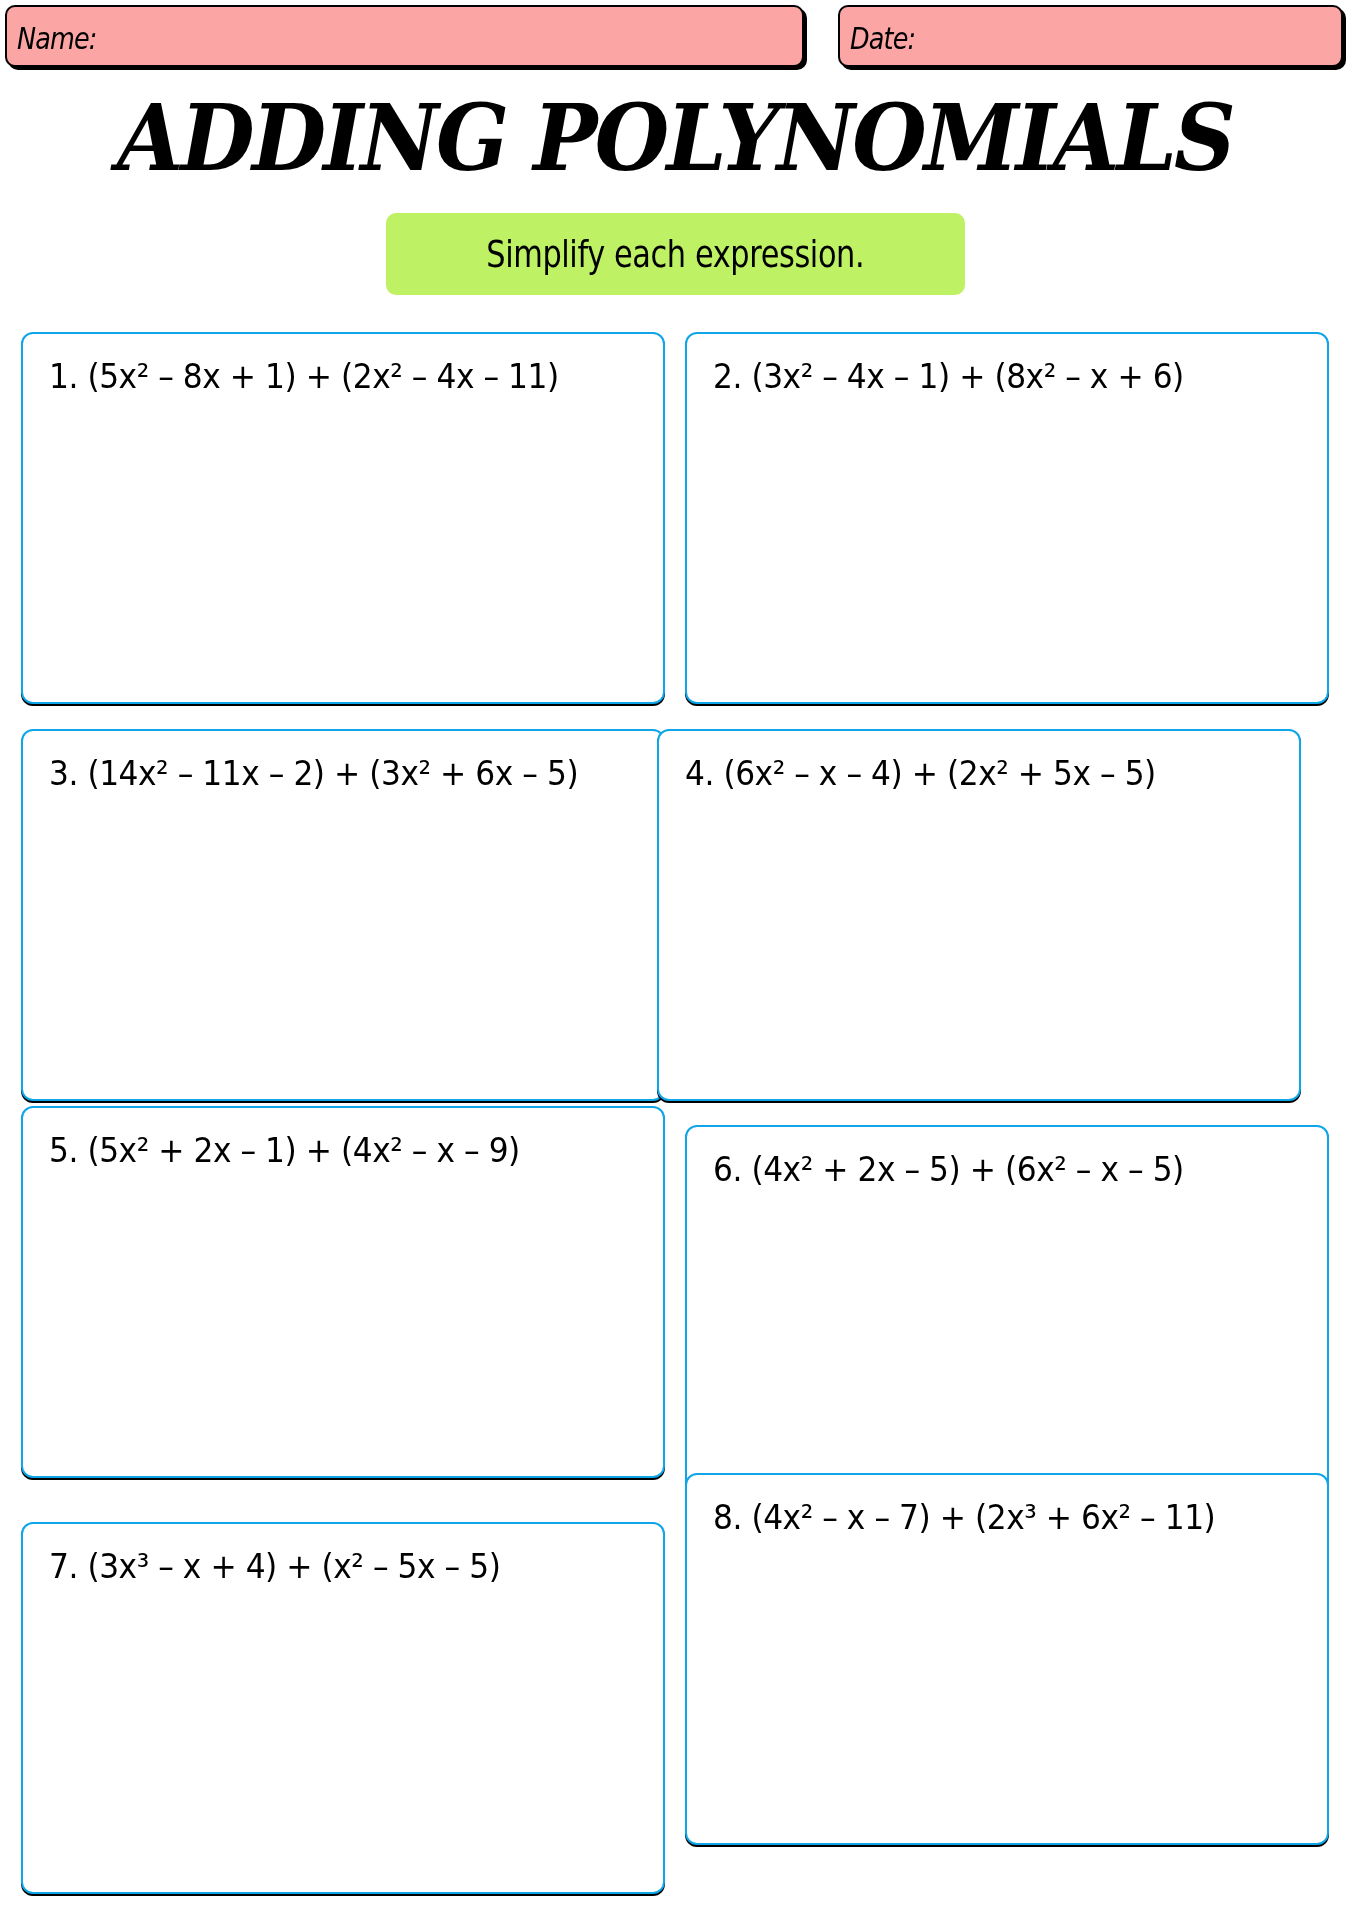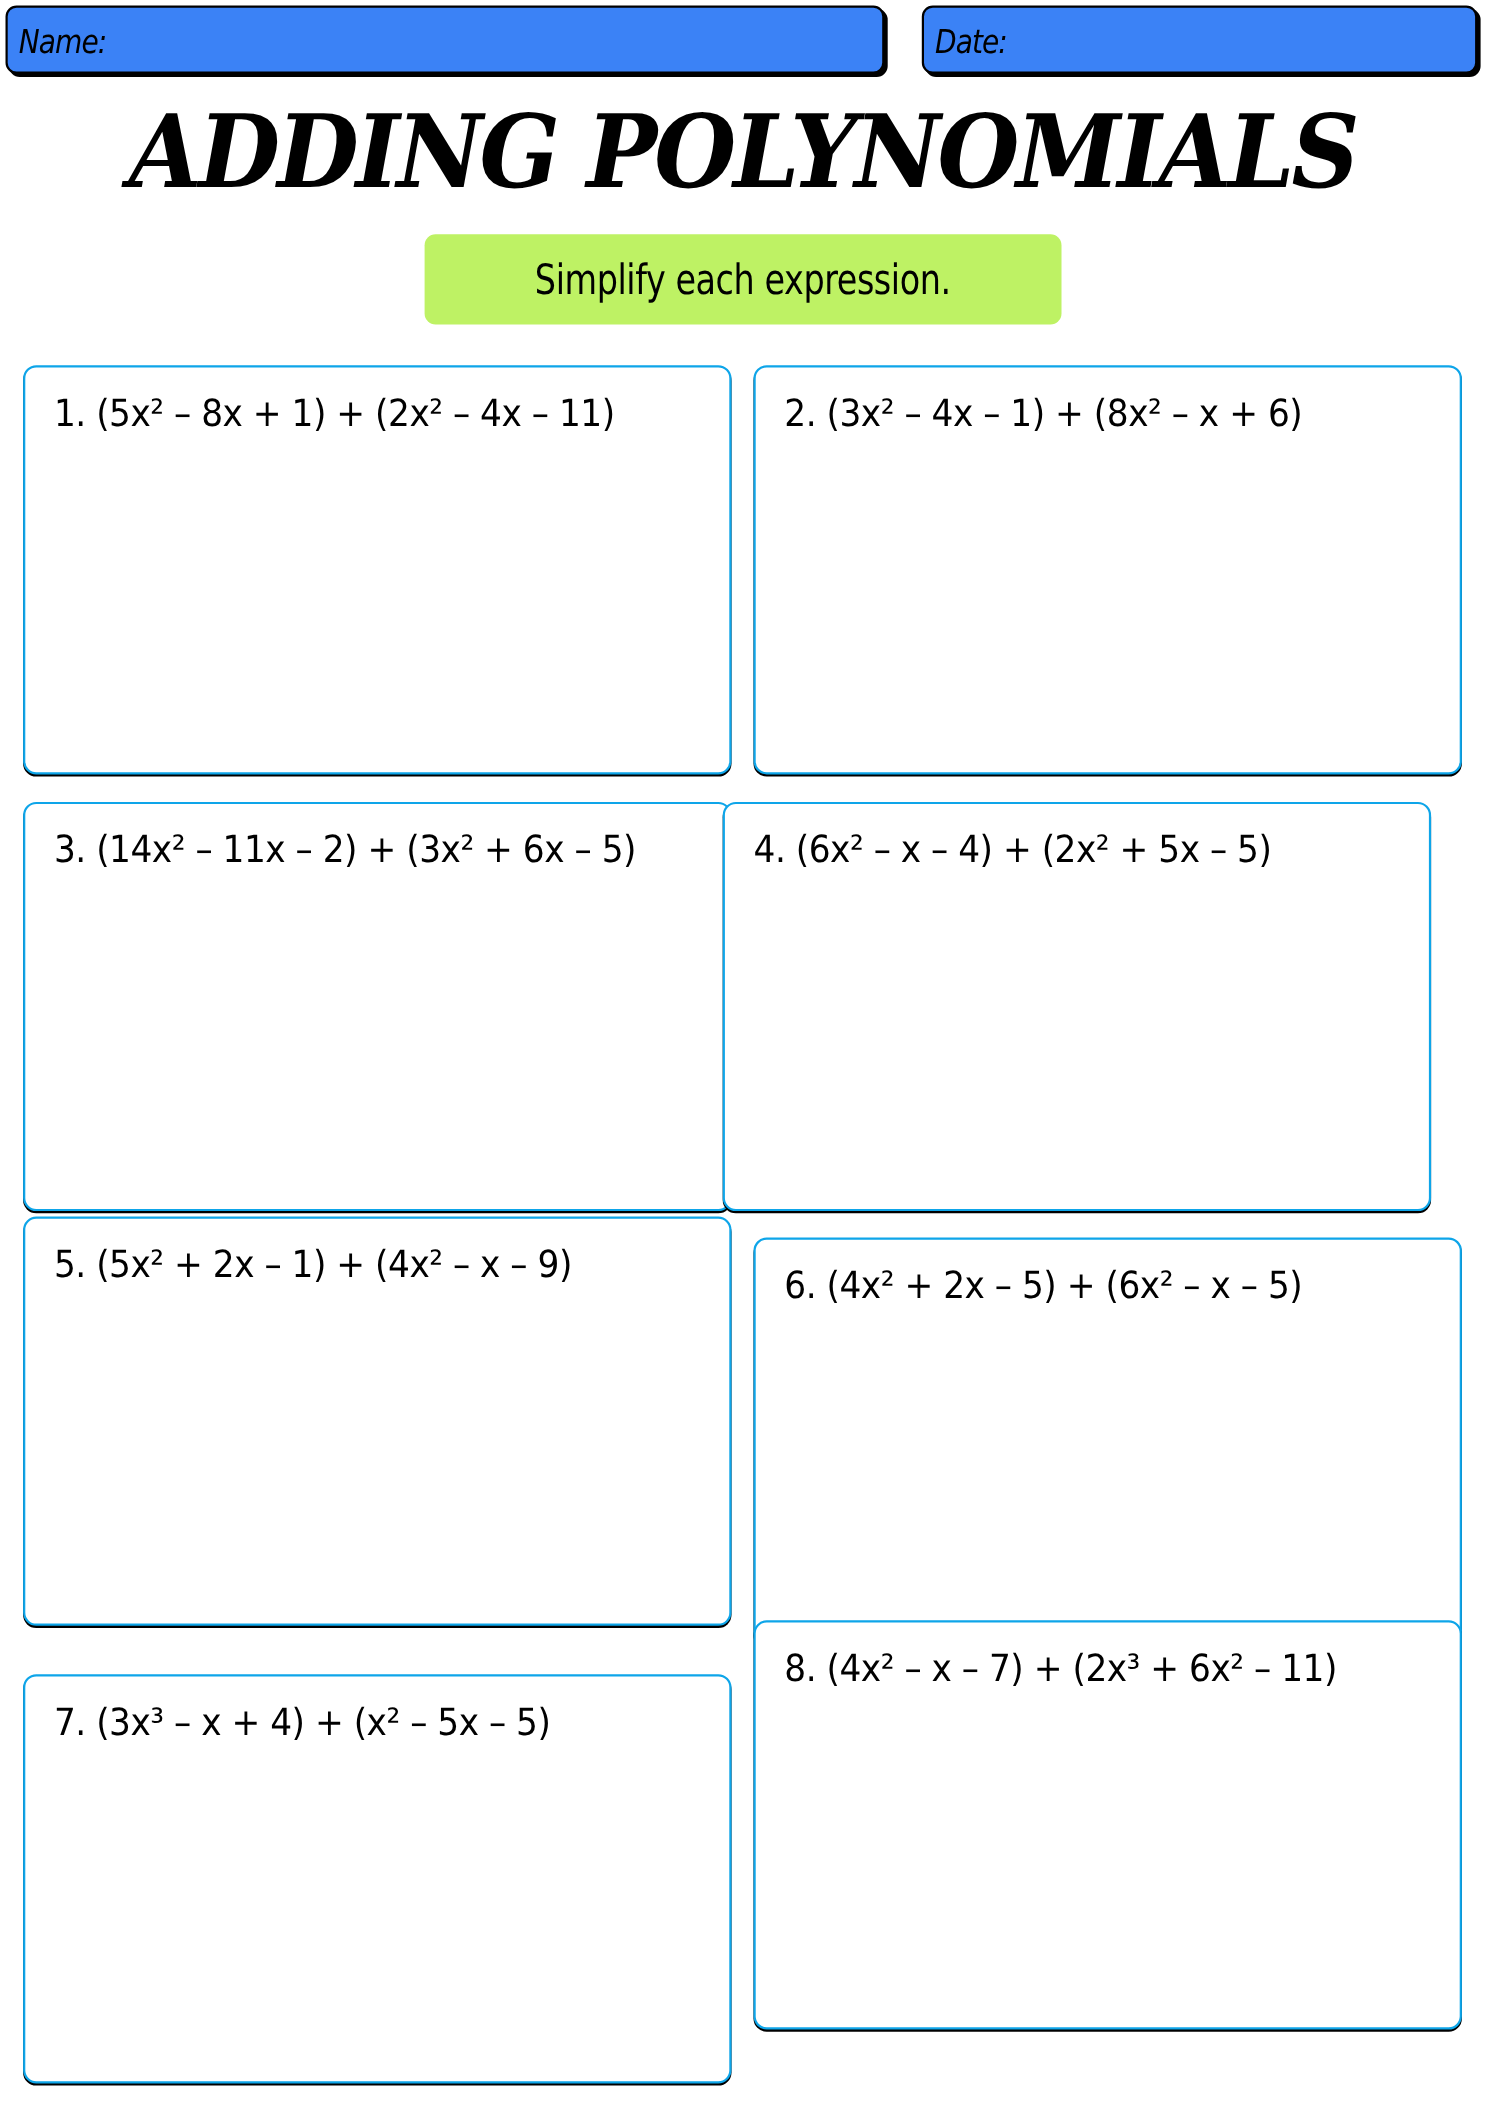--- a/index.html
+++ b/index.html
@@ -1,21 +1,21 @@
 <!DOCTYPE html>
 <html><head>
 <meta charset="utf-8">
 <style>
   html, body { margin: 0; padding: 0; background: #ffffff; }
   body { width: 1350px; height: 1920px; position: relative; overflow: hidden;
          font-family: "DejaVu Sans", sans-serif; color: #000; }
   .field {
     position: absolute; top: 5px; height: 62px; box-sizing: border-box;
     border: 2px solid #000; border-radius: 10px;
-    box-shadow: 3px 3px 0 #000; background: #3b82f6;
+    box-shadow: 3px 3px 0 #000; background: #fca5a5;
   }
   .field-label {
     position: absolute; left: 10px; top: 14px;
     font-family: "DejaVu Sans", sans-serif; font-style: italic;
     font-size: 30px; letter-spacing: -1px; transform: scaleX(0.85); transform-origin: left center;
   }
   .title {
     position: absolute; left: 0; width: 1350px; top: 88px; text-align: center;
     font-family: "DejaVu Serif", serif; font-weight: bold; font-style: italic;
     font-size: 92px; letter-spacing: -3px; line-height: 100px;

